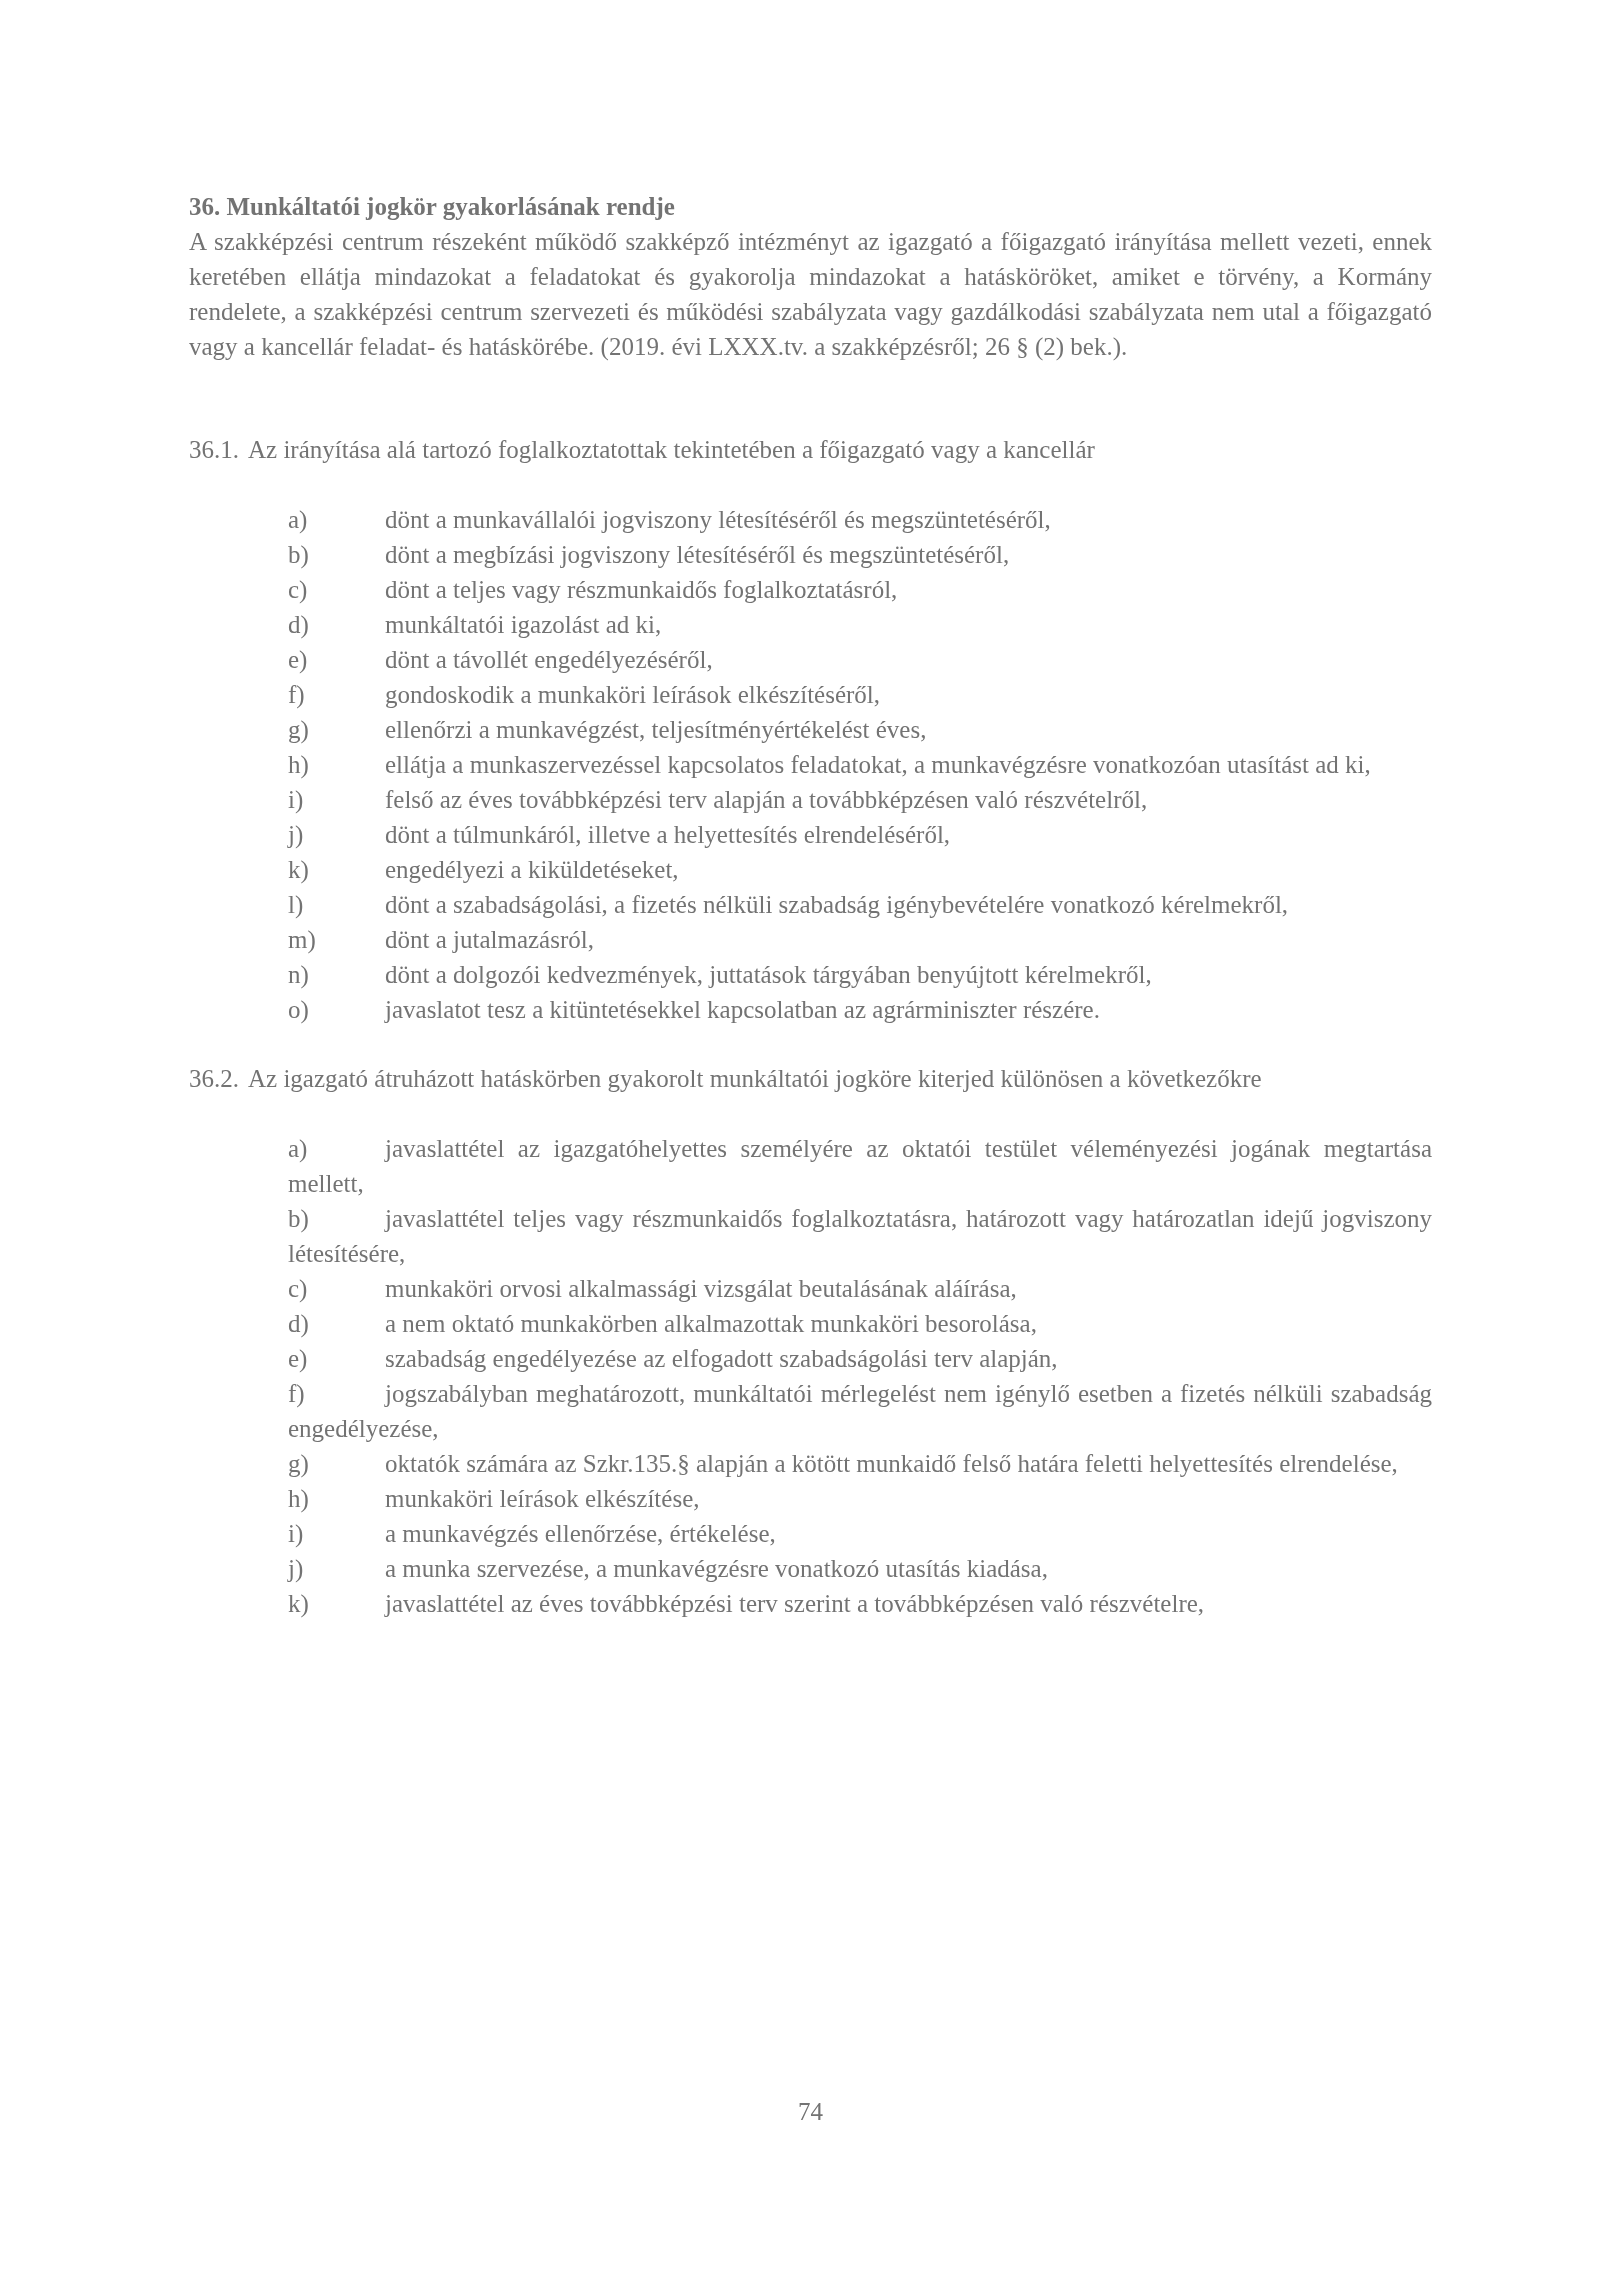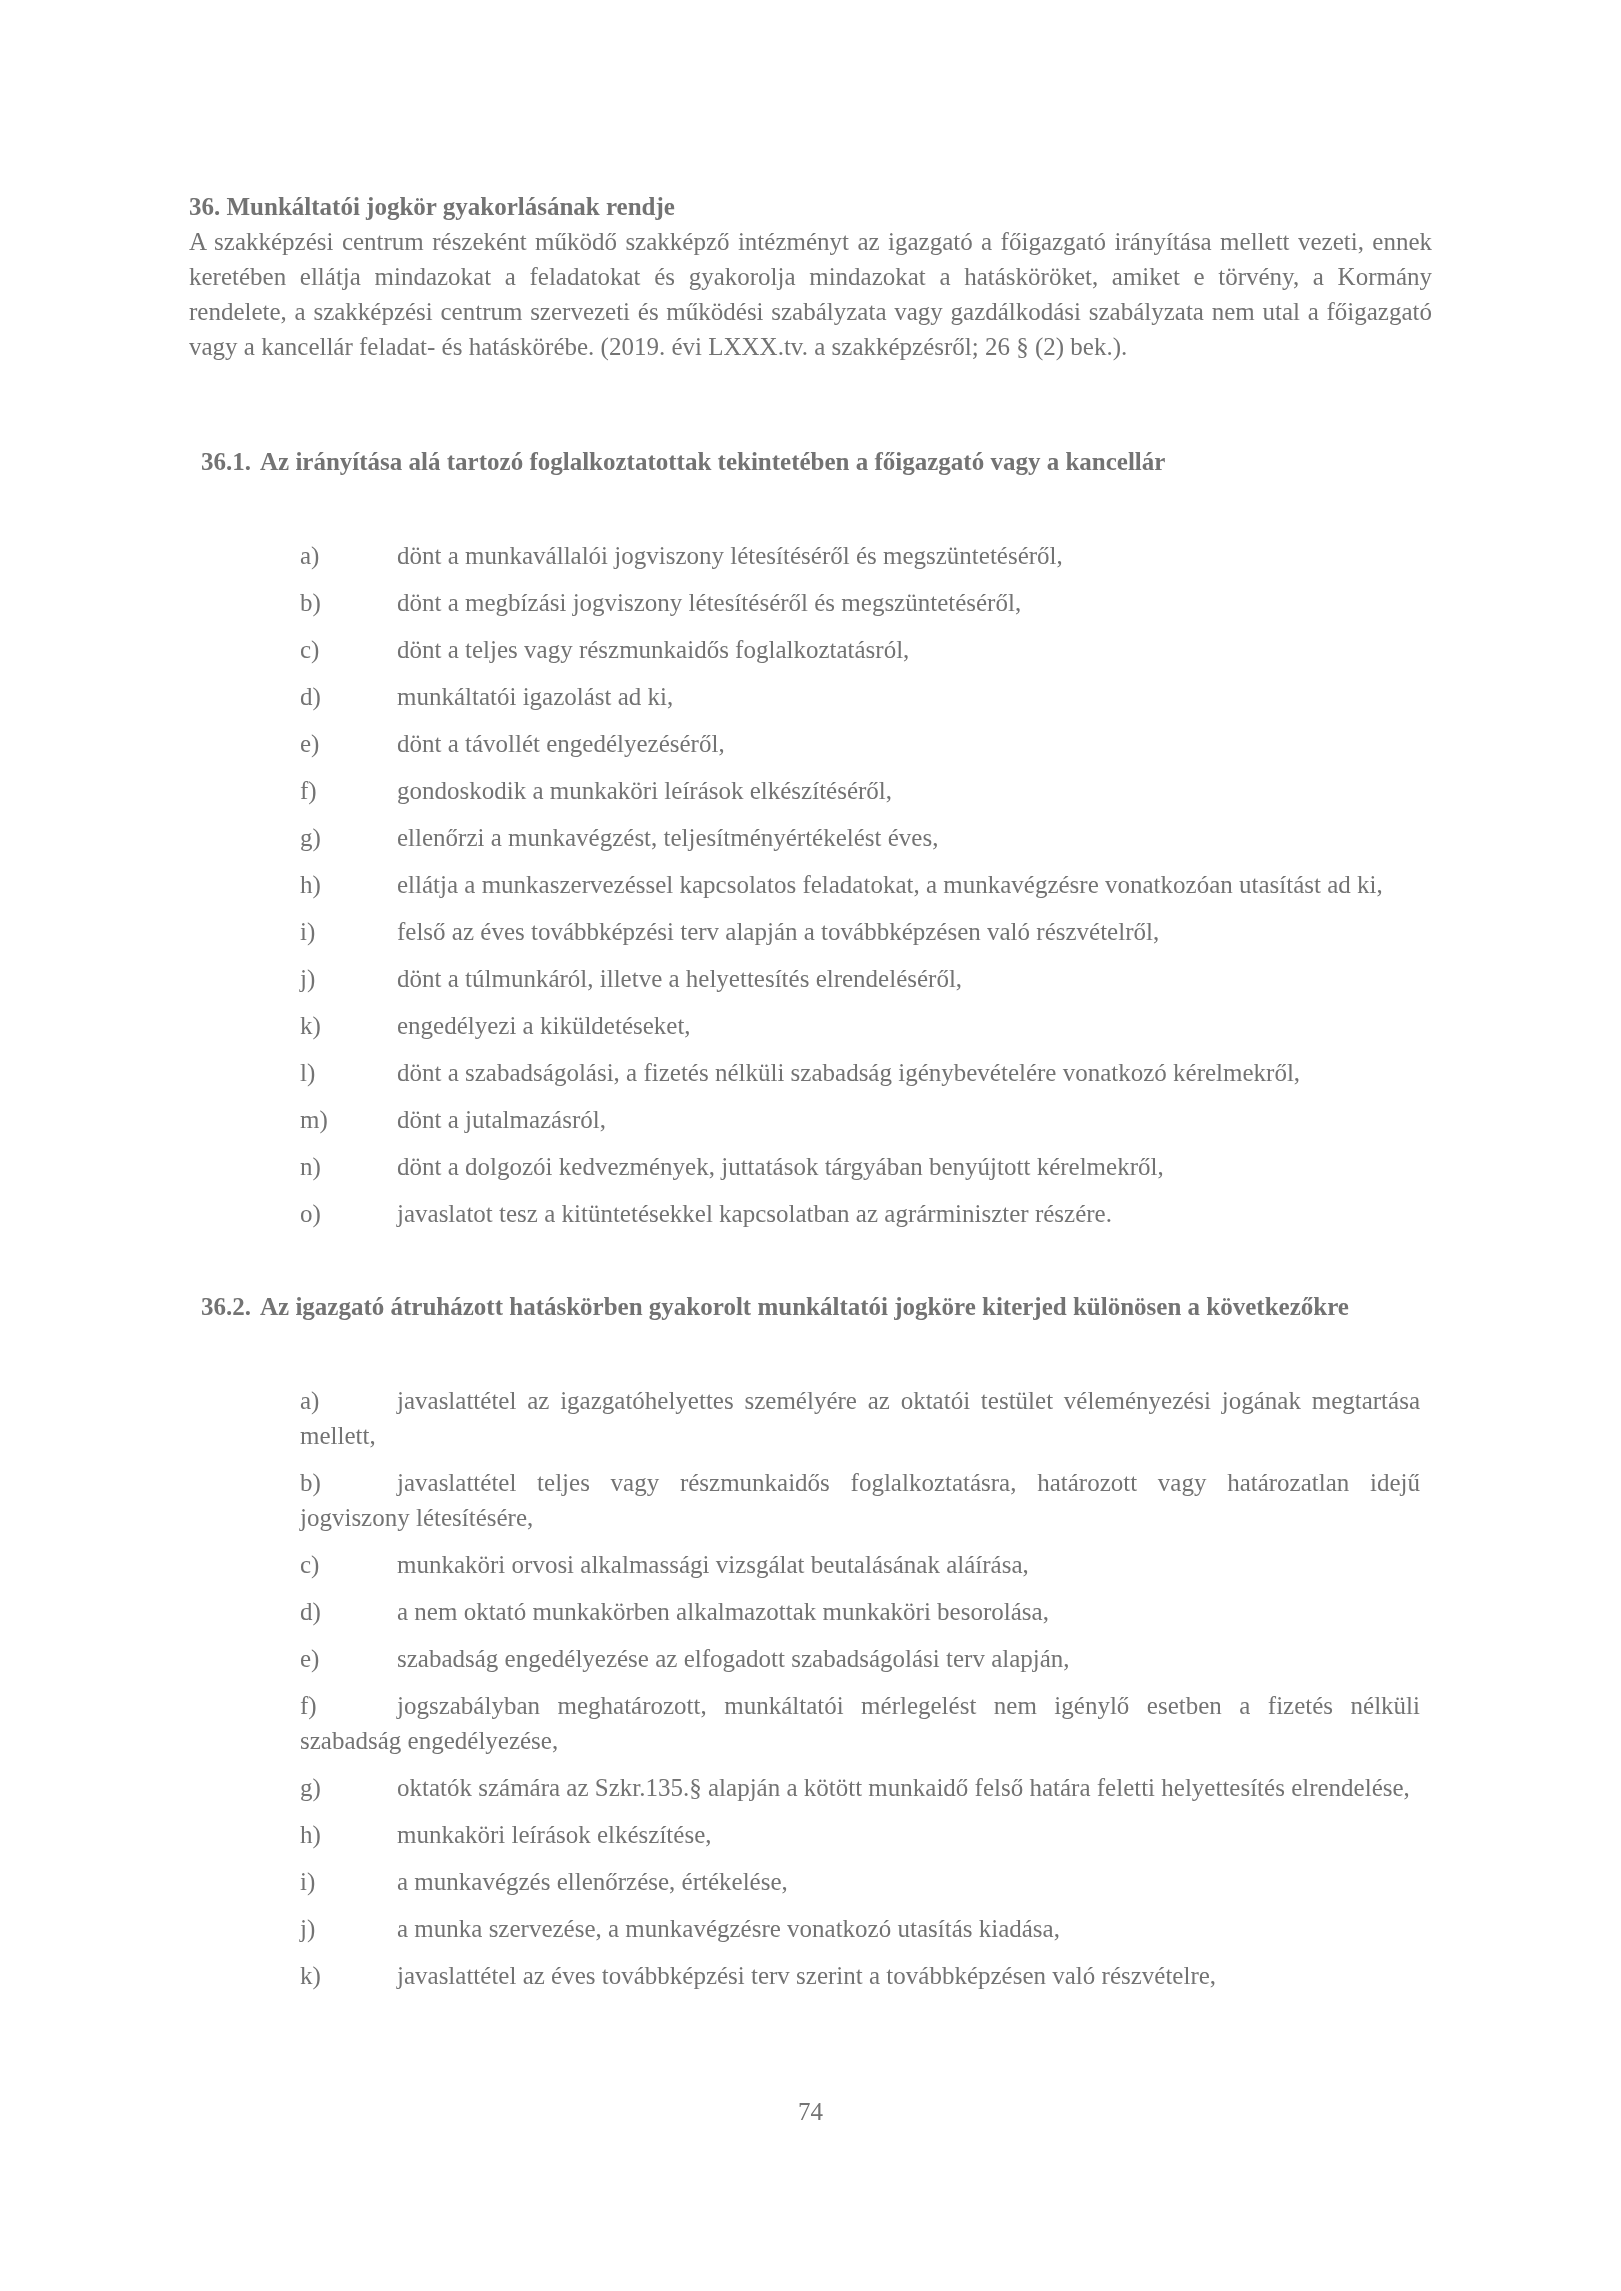--- a/index.html
+++ b/index.html
@@ -7,24 +7,24 @@
   .page {
     position: absolute; left: 189px; top: 189px; width: 1243px;
     font-family: "Liberation Serif", "DejaVu Serif", serif;
     font-size: 25px; line-height: 35px; color: #737373;
   }
   .heading { font-weight: bold; margin: 0; }
   .para { margin: 0; text-align: justify; }
   .para .ital { font-style: italic; }
   .gap1 { height: 34px; }
   .gap2 { height: 35px; }
-  .subhead { font-weight: bold; margin: 12px; text-align: justify; }
+  .subhead { font-weight: normal; margin: 0; text-align: justify; }
   .subhead .num { display: inline-block; width: 59px; }
   .list { margin: 0; padding: 0 0 0 99px; list-style: none; }
-  .list li { margin: 12px; text-align: justify; }
+  .list li { margin: 0; text-align: justify; }
   .list .marker { display: inline-block; width: 97px; }
   .page-number {
     position: absolute; left: 0; width: 1621px; top: 2098px; text-align: center;
     font-family: "Liberation Serif", "DejaVu Serif", serif; font-size: 25px; color: #737373;
   }
 </style>
 </head>
 <body>
 
 <div class="page">

